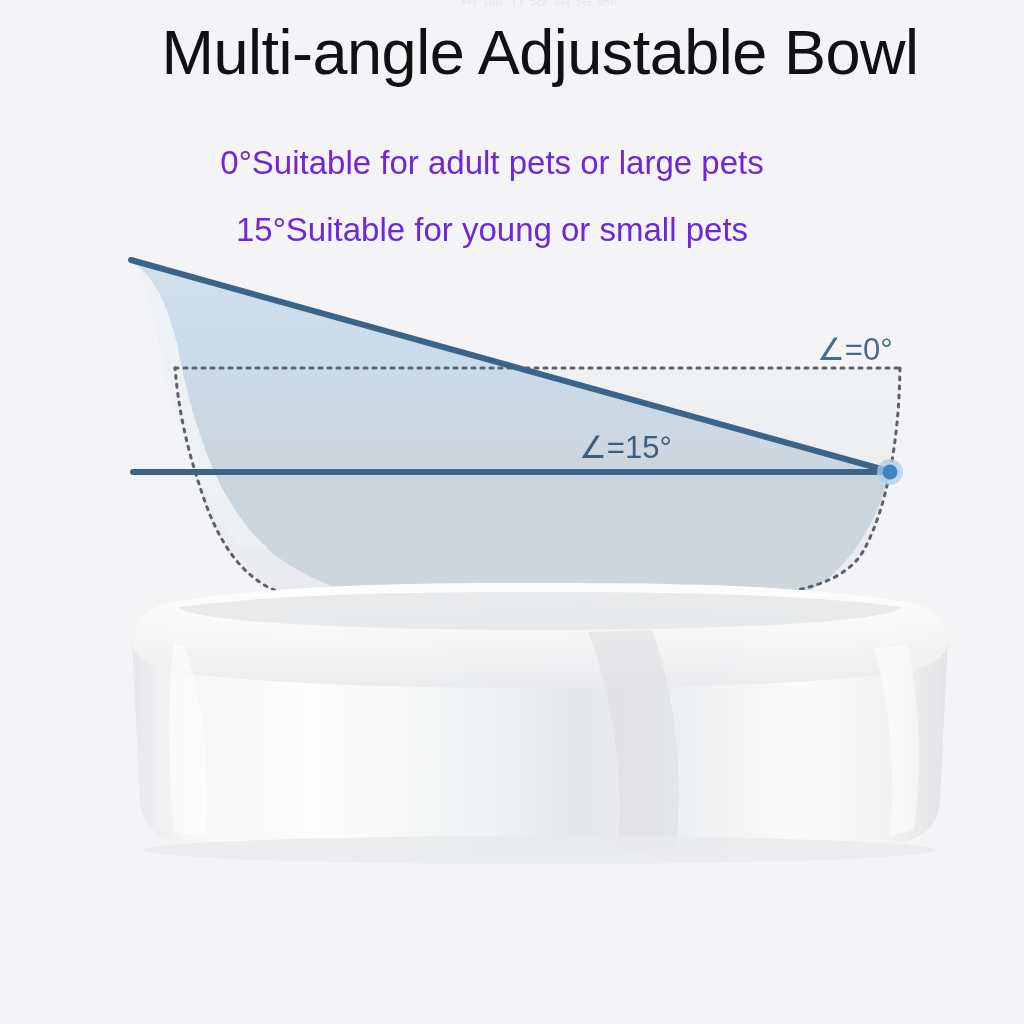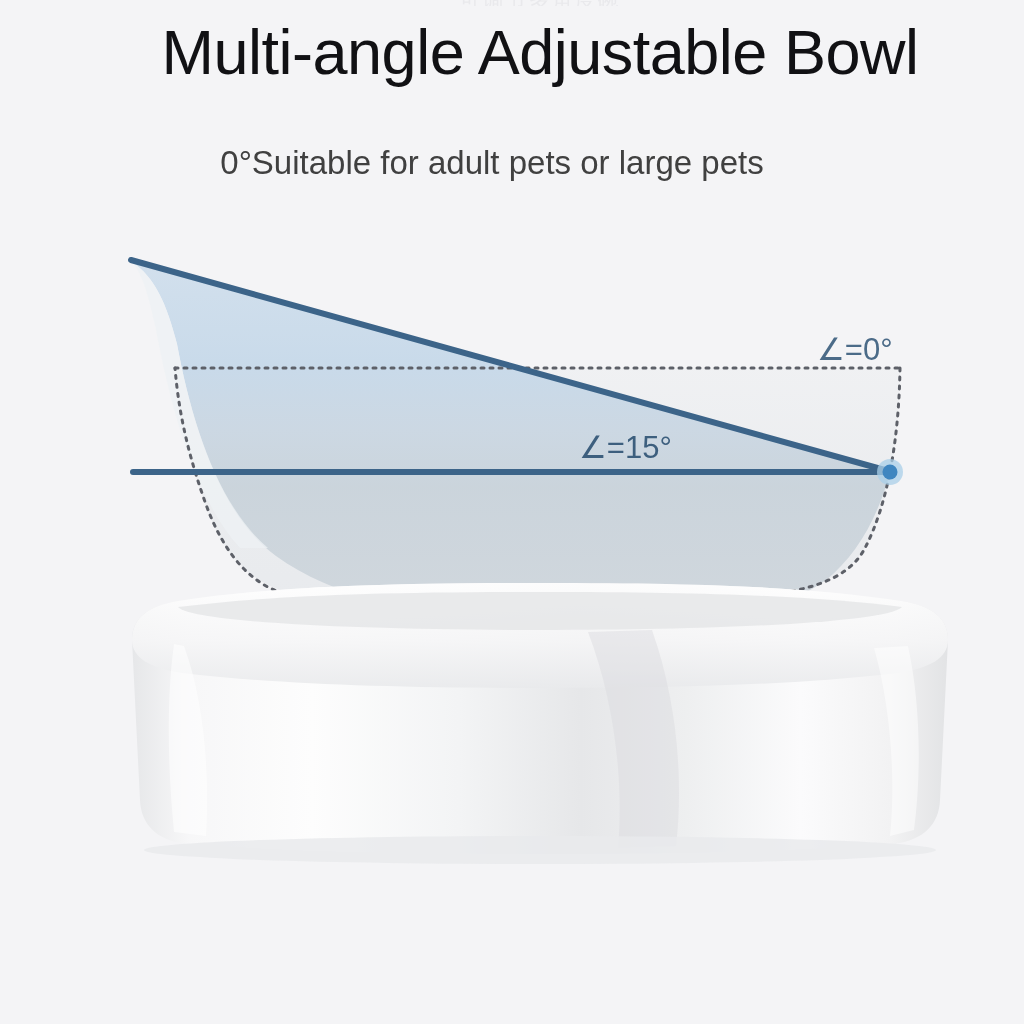--- a/index.html
+++ b/index.html
@@ -49,21 +49,21 @@
     white-space: nowrap;
   }
   .subline {
     position: absolute;
     left: 0;
     width: 928px;
     text-align: center;
     font-size: 33px;
     line-height: 40px;
     font-weight: 400;
-    color: #404040;
+    color: #6d28d9;
     white-space: nowrap;
   }
   .subline-1 { top: 143px; }
   .subline-2 { top: 210px; }
 
   
   .figure {
     position: absolute;
     left: 0;
     top: 0;
@@ -87,20 +87,21 @@
 <body>
 
 <div id="page">
 
   <div class="cut-strip">可调节多角度碗</div>
 
   <div class="title">Multi-angle Adjustable Bowl</div>
 
   <div class="subline subline-1">0°Suitable for adult pets or large pets</div>
 
+  <div class="subline subline-2">15°Suitable for young or small pets</div>
 
   <div class="figure">
     <svg width="1024" height="1024" viewBox="0 0 1024 1024" xmlns="http://www.w3.org/2000/svg">
       <defs>
 
         <linearGradient id="gradTilted" x1="0" y1="0" x2="0" y2="1">
           <stop offset="0%" stop-color="#cfdeec"></stop>
           <stop offset="28%" stop-color="#c5d8e9"></stop>
           <stop offset="46%" stop-color="#c9d6e2"></stop>
           <stop offset="62%" stop-color="#c8d2da"></stop>

